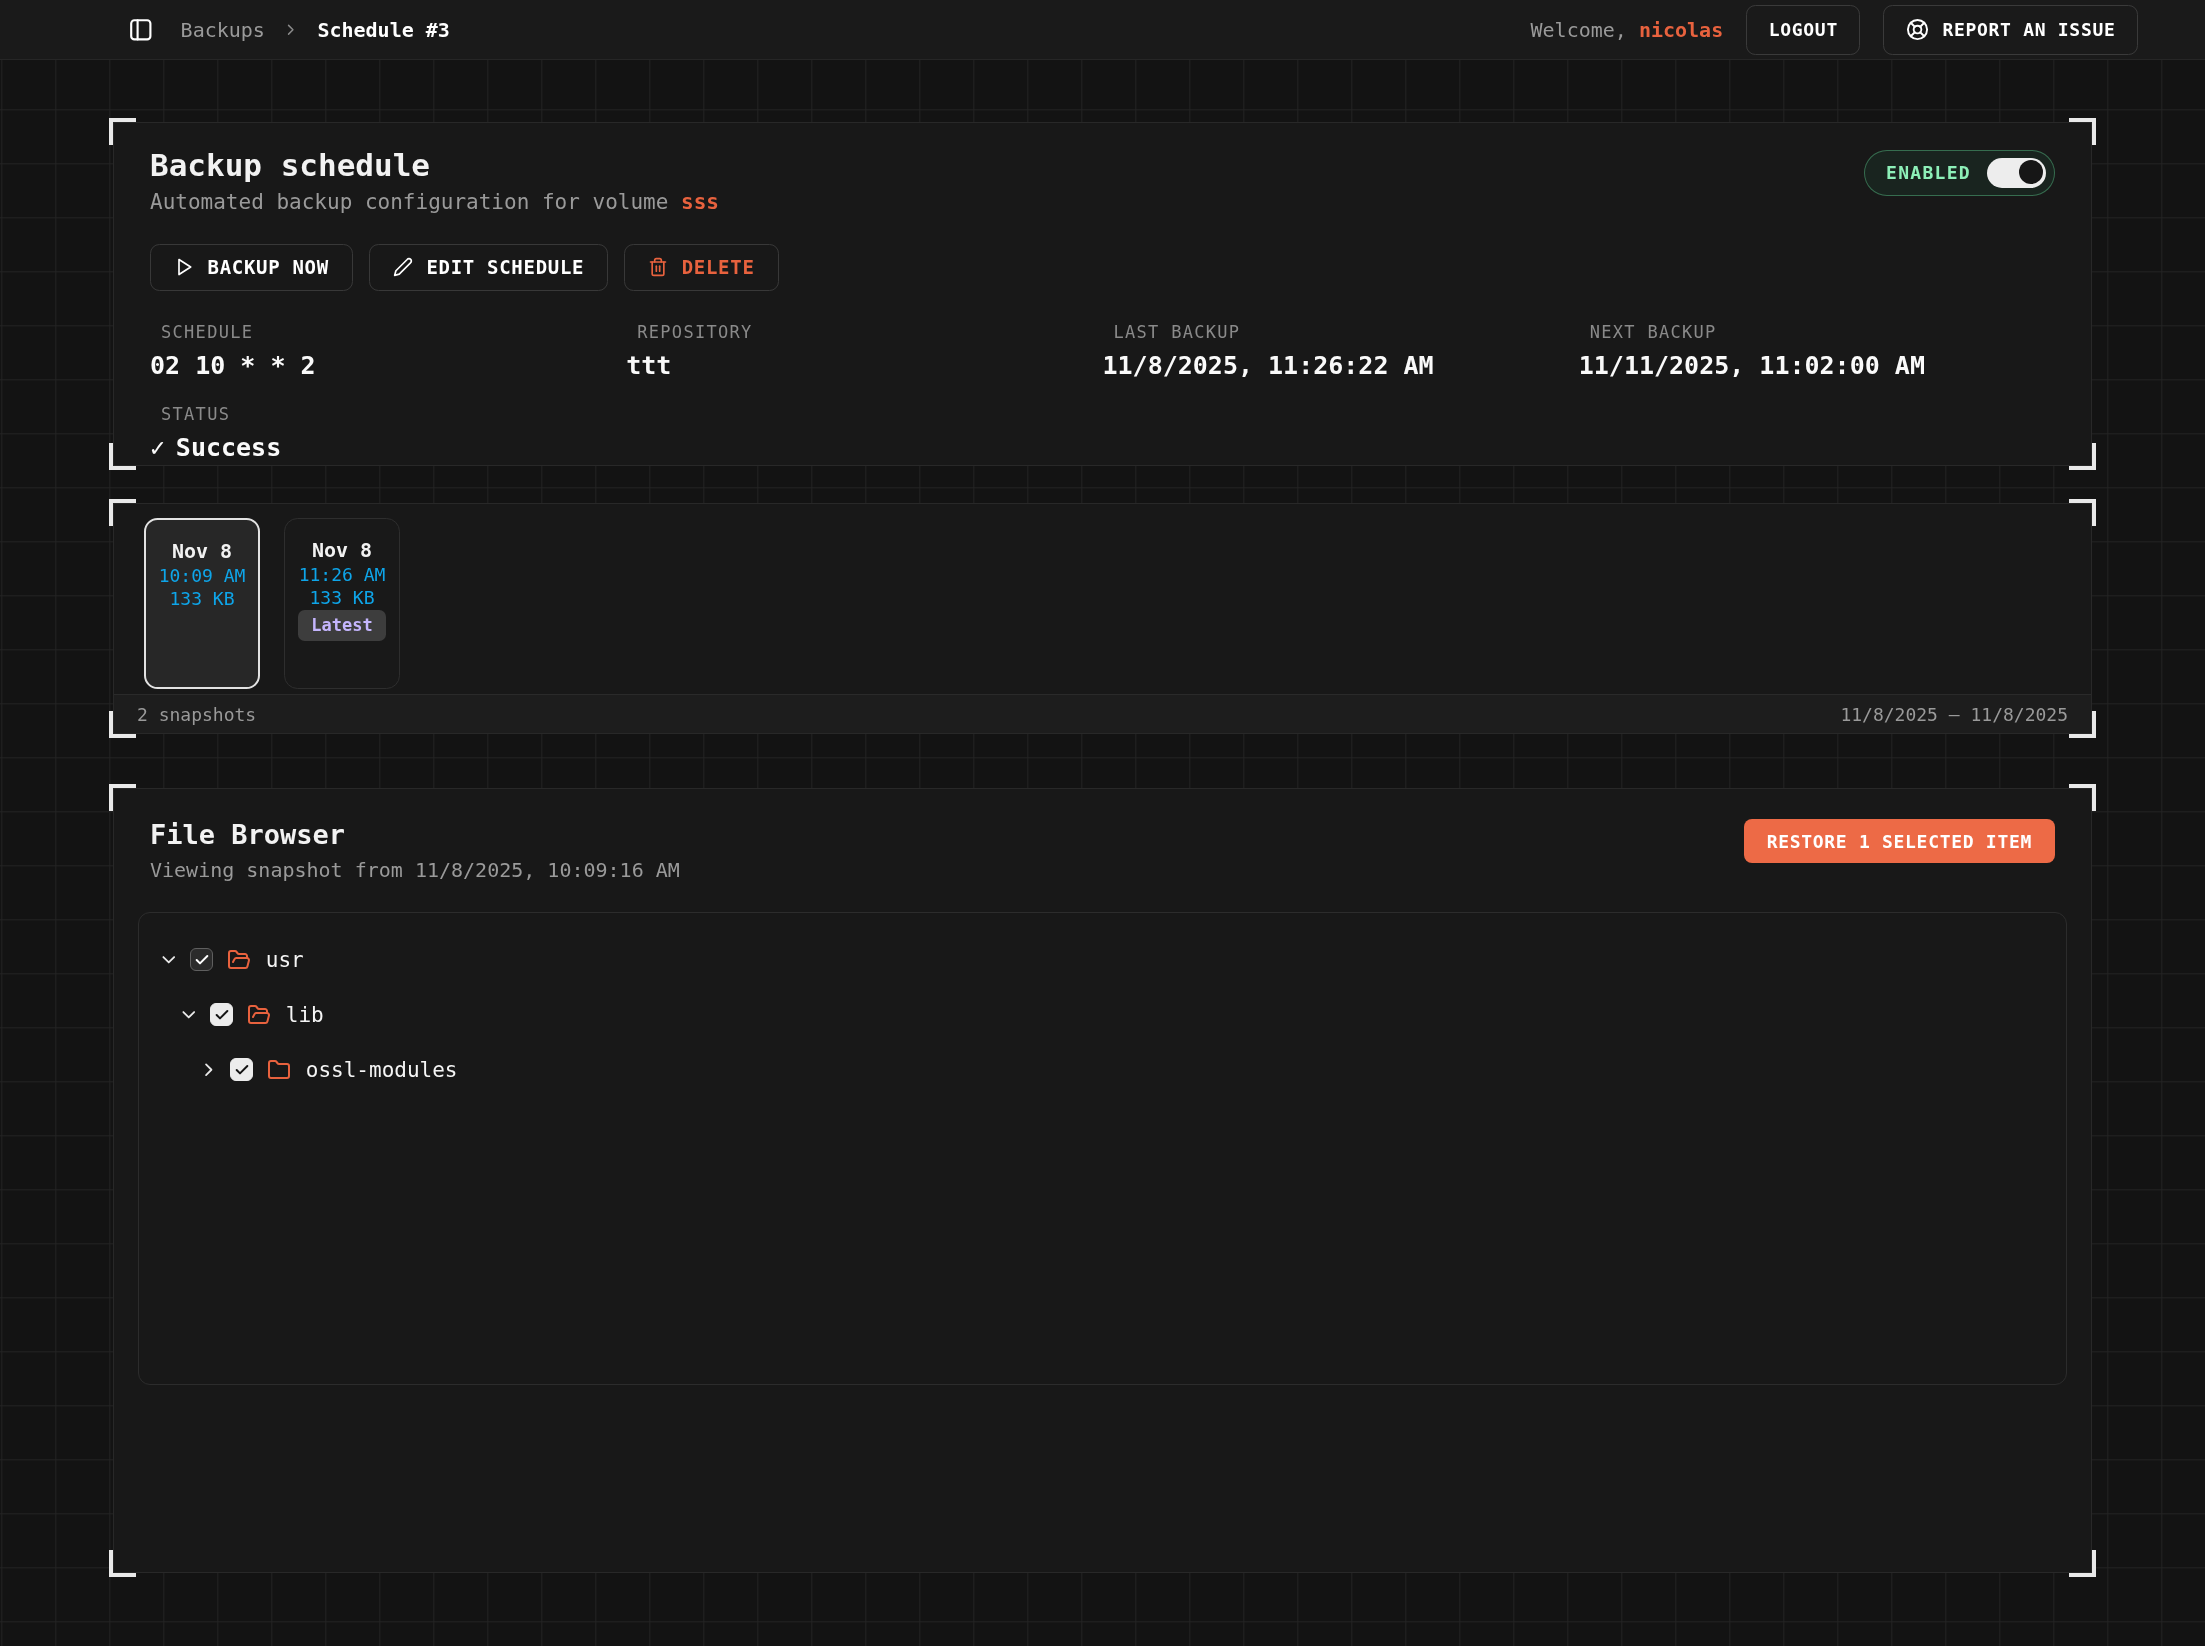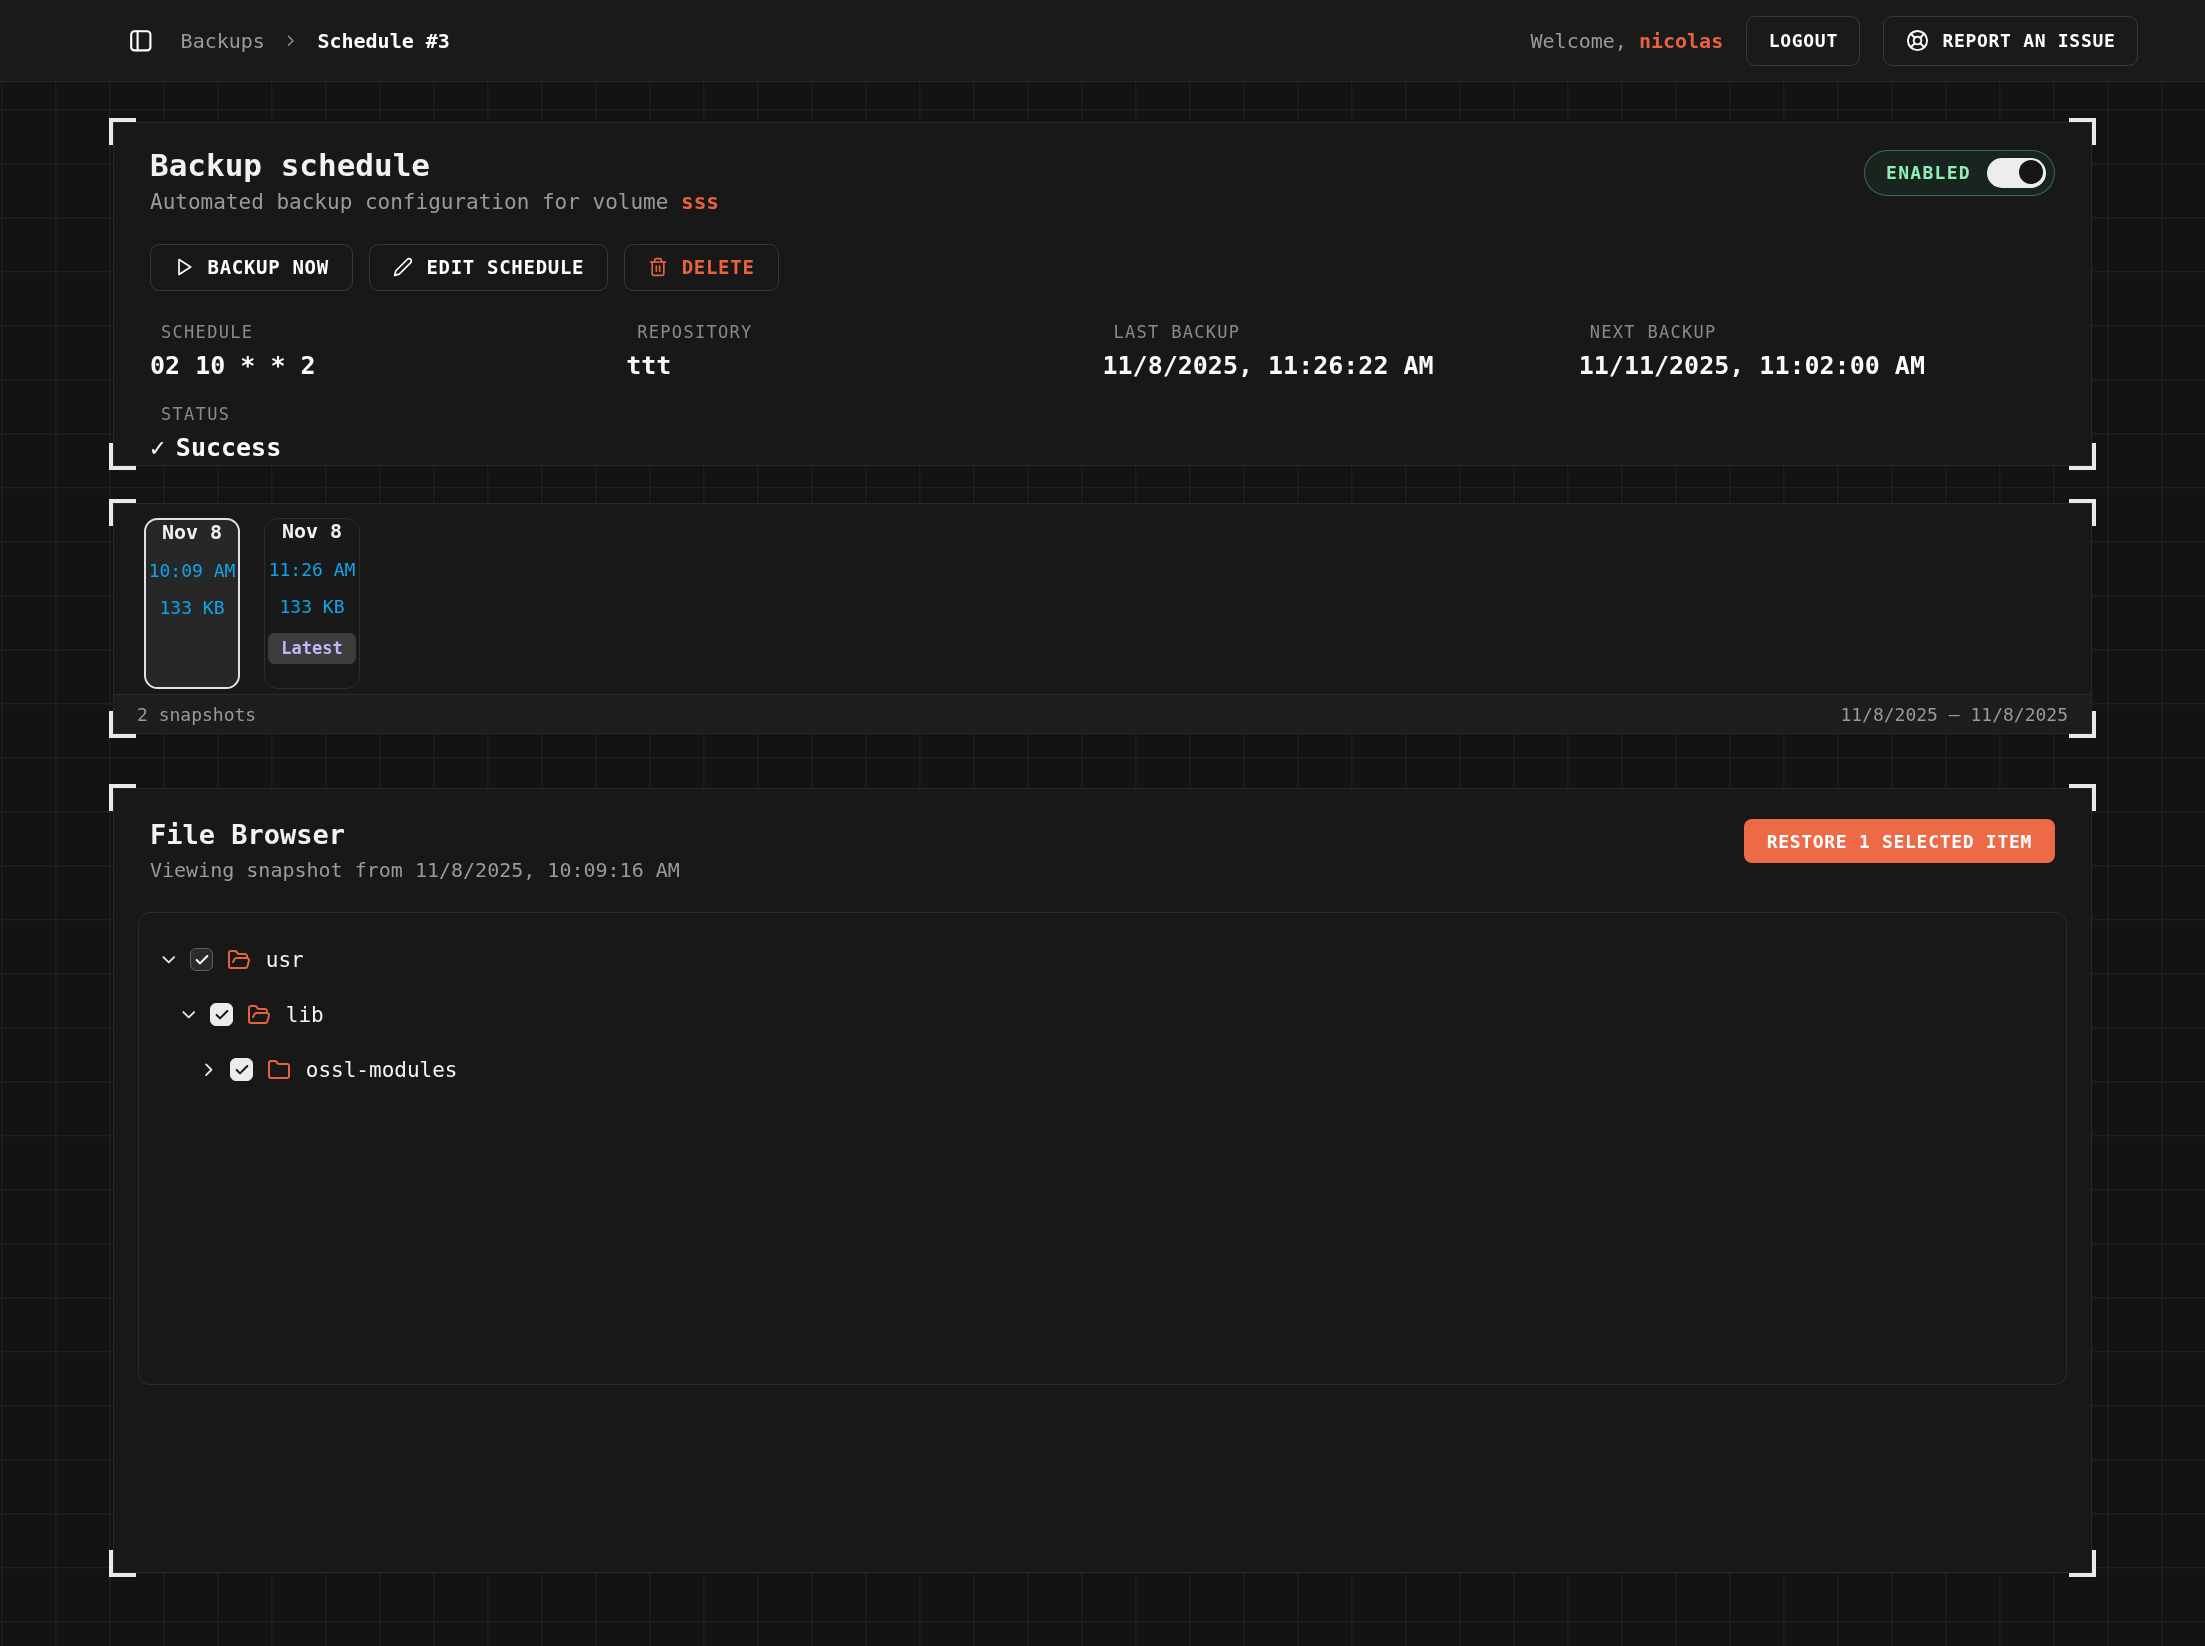--- a/index.html
+++ b/index.html
@@ -8,21 +8,21 @@
     background-color:#131313;
     background-image:
       linear-gradient(#232323 1.3px, transparent 1.3px),
       linear-gradient(90deg,#232323 1.3px, transparent 1.3px);
     background-size:54px 54px;background-position:1.3px 1.3px;
     font-family:"DejaVu Sans Mono","Liberation Mono",monospace;
     color:#f2f2f2;
   }
   
   .topbar{
-    position:absolute;top:0;left:0;right:0;height:82px;background:#1a1a1a;
+    position:absolute;top:0;left:0;right:0;height:60px;background:#1a1a1a;
     border-bottom:1.3px solid #262626;display:flex;align-items:center;
     justify-content:space-between;padding:0 67px 0 128px;box-sizing:border-box;
   }
   .topbar-left{display:flex;align-items:center;gap:27px;}
   .icon{display:inline-flex;align-items:center;justify-content:center;}
   .breadcrumb{display:flex;align-items:center;gap:17.5px;font-size:20px;}
   .crumb-section{color:#9a9a9a;cursor:pointer;}
   .crumb-sep{color:#8a8a8a;display:inline-flex;}
   .crumb-page{color:#ffffff;font-weight:bold;}
   .topbar-right{display:flex;align-items:center;gap:23px;font-size:20px;}
@@ -66,23 +66,23 @@
   }
   .action-btn.delete{color:#e8623e;}
   .fields{display:grid;grid-template-columns:repeat(4,1fr);margin-top:31px;row-gap:24px;}
   .field-label{font-size:17px;color:#8a8a8a;letter-spacing:1.3px;margin-left:11px;}
   .field-value{font-size:25px;font-weight:bold;margin-top:9.4px;color:#fafafa;white-space:nowrap;}
   .status-value{display:flex;align-items:center;gap:10.8px;}
   
   .snapshots-card{top:503px;height:231px;}
   .snap-row{display:flex;gap:24px;padding:14px 0 0 30px;}
   .snap-card{
-    width:96px;height:171px;border-radius:13.5px;border:1.3px solid #2e2e2e;background:#191919;
-    display:flex;flex-direction:column;align-items:center;
-    box-sizing:border-box;gap:16px;cursor:pointer;
+    width:116px;height:171px;border-radius:13.5px;border:1.3px solid #2e2e2e;background:#191919;
+    display:flex;flex-direction:column;align-items:center;padding-top:19px;
+    box-sizing:border-box;gap:2px;cursor:pointer;
   }
   .snap-card.selected{background:#272727;border:2px solid #e2e2e2;}
   .snap-date{font-size:20px;font-weight:bold;}
   .snap-time,.snap-size{font-size:18px;color:#0ea5e9;}
   .latest-badge{background:#3d3d3d;color:#c4b5fd;font-size:17px;font-weight:bold;
     padding:5.4px 13.5px;border-radius:6.7px;}
   .snap-footer{
     position:absolute;left:0;right:0;bottom:0;height:38px;background:#1d1d1d;
     border-top:1.3px solid #2a2a2a;display:flex;justify-content:space-between;
     align-items:center;padding:0 23px;font-size:18px;color:#9a9a9a;

